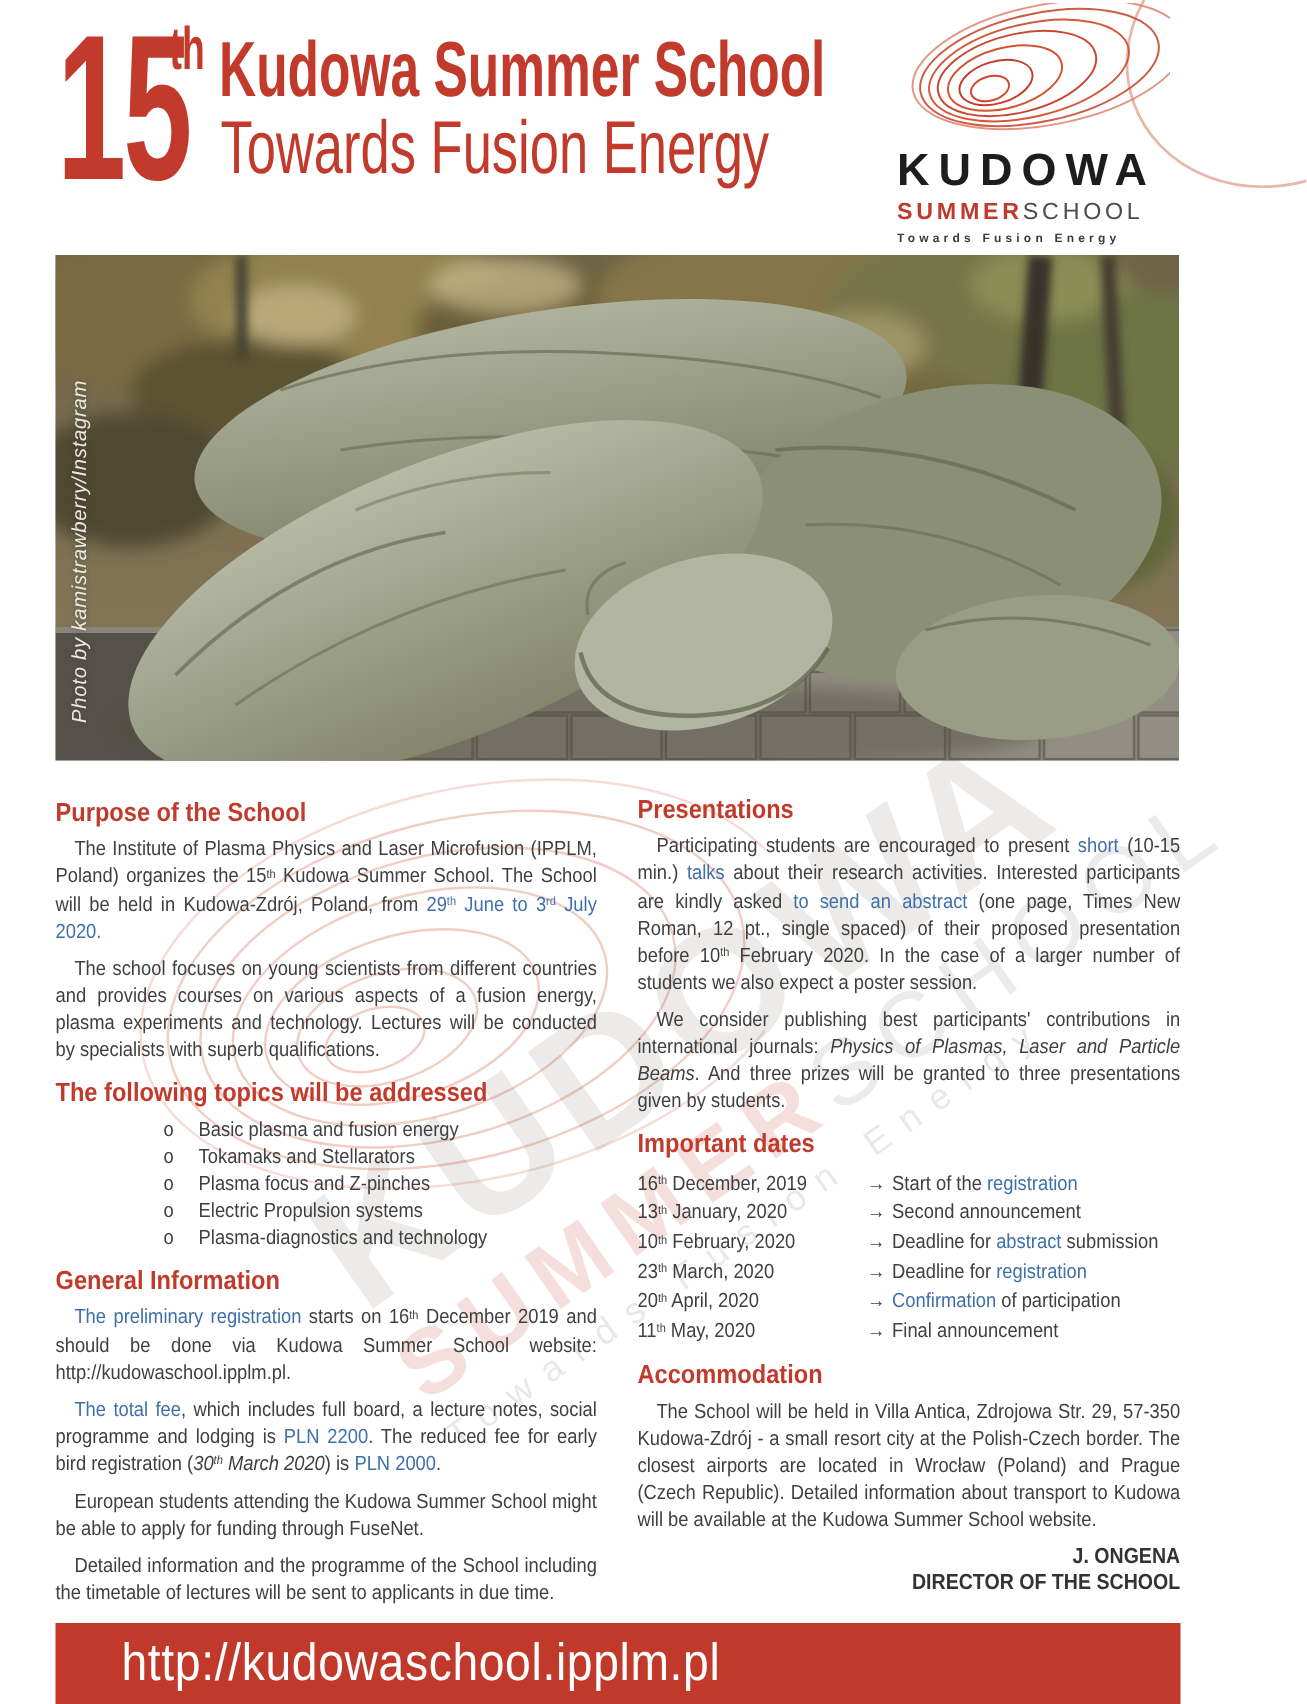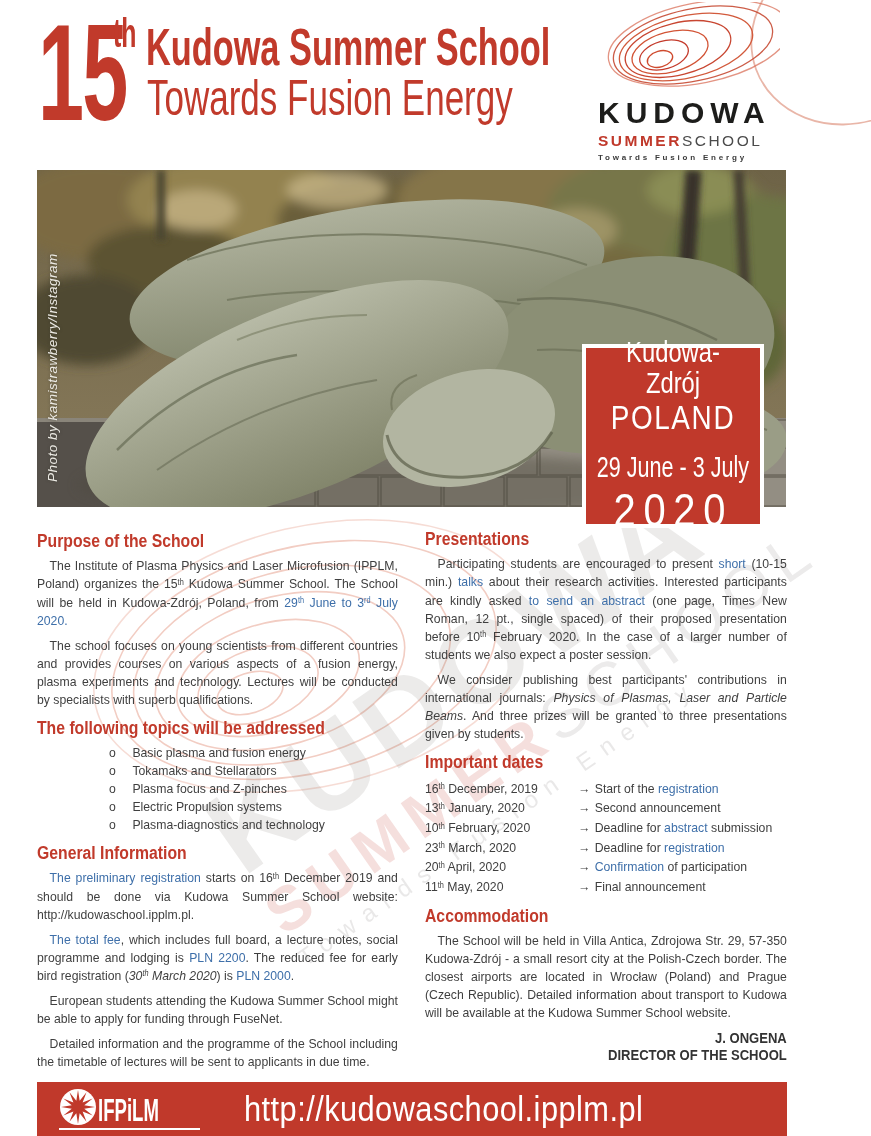--- a/index.html
+++ b/index.html
@@ -243,27 +243,20 @@
         <ellipse cx="432" cy="258" rx="88" ry="56" fill="#b2b5a1" transform="rotate(-16 432 258)"></ellipse>
         <path d="M350,265 q10,45 80,42 q60,-3 85,-45" stroke="#5c604a" stroke-width="3" fill="none" opacity="0.7"></path>
         <path d="M355,240 q-5,-25 25,-35" stroke="#6a6e55" stroke-width="2" fill="none" opacity="0.6"></path>
         <ellipse cx="655" cy="275" rx="95" ry="48" fill="#9a9d86" transform="rotate(-4 655 275)"></ellipse>
         <path d="M580,250 q70,-20 150,10" stroke="#60644d" stroke-width="2" fill="none" opacity="0.6"></path>
       </g>
     </svg>
     <div class="credit">Photo by kamistrawberry/Instagram</div>
   </div>
 
-  <div class="event-box">
-    <div class="eb-city">Kudowa-Zdrój</div>
-    <div class="eb-country">POLAND</div>
-    <div class="eb-line"></div>
-    <div class="eb-dates">29 June - 3 July</div>
-    <div class="eb-year">2020</div>
-  </div>
 
   <div class="col col-left">
     <h3 class="section">Purpose of the School</h3>
     <p class="body"><span>The Institute of Plasma Physics and Laser Microfusion (IPPLM, Poland) organizes the 15</span><sup>th</sup><span> Kudowa Summer School. The School will be held in Kudowa-Zdrój, Poland, from </span><span class="blue">29</span><sup class="blue">th</sup><span class="blue"> June to 3</span><sup class="blue">rd</sup><span class="blue"> July 2020.</span></p>
     <p class="body">The school focuses on young scientists from different countries and provides courses on various aspects of a fusion energy, plasma experiments and technology. Lectures will be conducted by specialists with superb qualifications.</p>
 
     <h3 class="section">The following topics will be addressed</h3>
     <div class="topics">
       <div class="topic-row">
           <span class="topic-bullet">o</span>
@@ -336,25 +329,16 @@
     <h3 class="section">Accommodation</h3>
     <p class="body">The School will be held in Villa Antica, Zdrojowa Str. 29, 57-350 Kudowa-Zdrój - a small resort city at the Polish-Czech border. The closest airports are located in Wrocław (Poland) and Prague (Czech Republic). Detailed information about transport to Kudowa will be available at the Kudowa Summer School website.</p>
 
     <div class="sig">
       <div>J. ONGENA</div>
       <div>DIRECTOR OF THE SCHOOL</div>
     </div>
   </div>
 
   <div class="footer">
-    <div class="f-logo">
-      <svg width="38" height="38" viewBox="0 0 38 38">
-        <circle cx="19" cy="19" r="18" fill="#ffffff"></circle>
-        <g transform="translate(19,19)">
-          <path fill="#c0392b" d="M17,0 L6.28,1.68 L14.7,8.5 L4.6,4.6 L8.5,14.7 L1.68,6.28 L0,17 L-1.68,6.28 L-8.5,14.7 L-4.6,4.6 L-14.7,8.5 L-6.28,1.68 L-17,0 L-6.28,-1.68 L-14.7,-8.5 L-4.6,-4.6 L-8.5,-14.7 L-1.68,-6.28 L0,-17 L1.68,-6.28 L8.5,-14.7 L4.6,-4.6 L14.7,-8.5 L6.28,-1.68 Z"></path>
-        </g>
-      </svg>
-      <span class="f-logo-text">IFPiLM</span>
-    </div>
     <div class="f-url">http://kudowaschool.ipplm.pl</div>
   </div>
 
 </div>
 
 </body></html>

